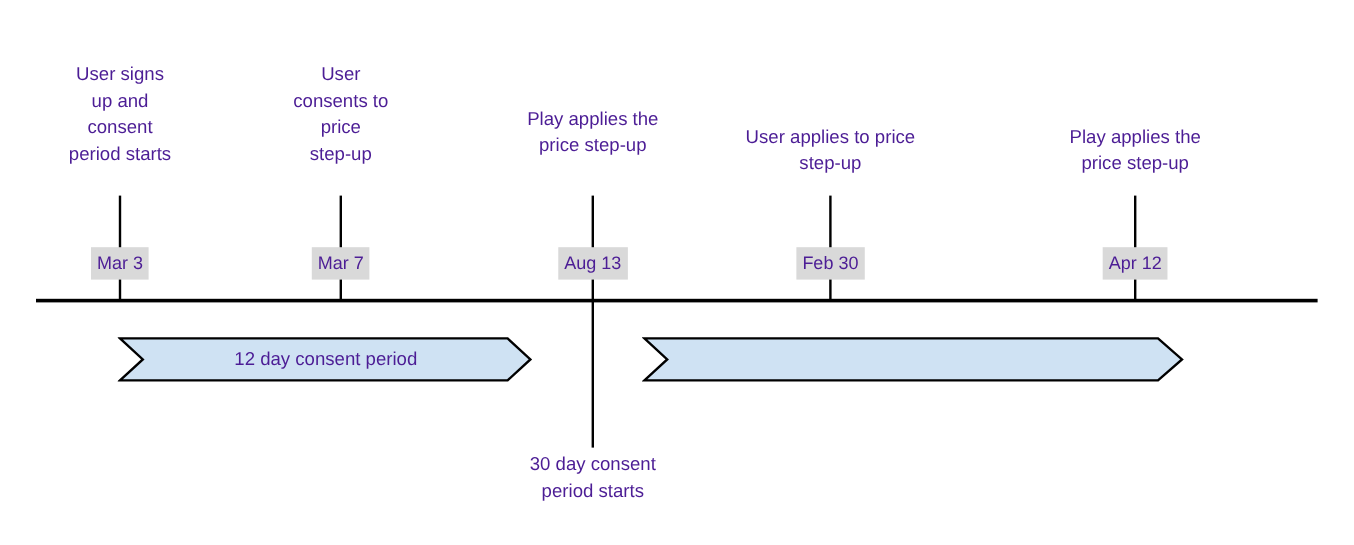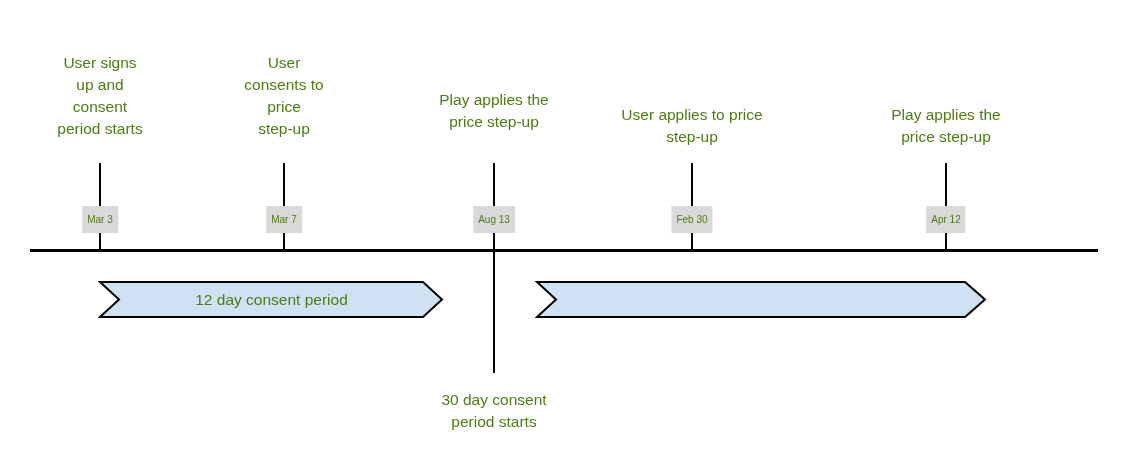--- a/index.html
+++ b/index.html
@@ -3,21 +3,21 @@
 <meta charset="utf-8">
 <style>
   * { margin: 0; padding: 0; box-sizing: border-box; }
   html, body { background: #ffffff; }
   .canvas {
     position: relative;
     width: 1128px;
     height: 454px;
     background: #ffffff;
     font-family: "Liberation Sans", sans-serif;
-    color: #4d7c0f;
+    color: #4c1d95;
     overflow: hidden;
   }
   .event-label {
     position: absolute;
     transform: translateX(-50%);
     width: 250px;
     text-align: center;
     white-space: pre-line;
     font-size: 15.5px;
     line-height: 22px;
@@ -35,21 +35,21 @@
     top: 249px;
     width: 1068px;
     height: 2.5px;
     background: #000000;
   }
   .date-badge {
     position: absolute;
     top: 206px;
     transform: translateX(-50%);
     background: #d9d9d9;
-    font-size: 10px;
+    font-size: 15px;
     line-height: 21px;
     padding: 3px 5px;
     white-space: nowrap;
     z-index: 2;
     text-align: right;
   }
   .banner-svg { position: absolute; z-index: 1; }
   .banner-svg polygon { stroke: #000000; stroke-width: 2; stroke-linejoin: miter; }
   .banner-label {
     position: absolute;
@@ -105,16 +105,16 @@
 
   <svg class="banner-svg" style="left:98px; top:280px;" width="347" height="39" viewBox="0 0 347 39">
     <polygon points="2,2 325,2 344,19.5 325,37 2,37 21,19.5" fill="#cfe2f3"></polygon>
   </svg>
   <div class="banner-label" style="left:100px; top:282px; width:343px; height:35px;">12 day consent period</div>
 
   <svg class="banner-svg" style="left:535px; top:280px;" width="453" height="39" viewBox="0 0 453 39">
     <polygon points="2,2 430,2 450,19.5 430,37 2,37 21,19.5" fill="#cfe2f3"></polygon>
   </svg>
 
-  <div class="note" style="left:494px; top:377px;margin-top:12px;">30 day consent
+  <div class="note" style="left:494px; top:377px;">30 day consent
 period starts</div>
 
 </div>
 
 </body></html>

